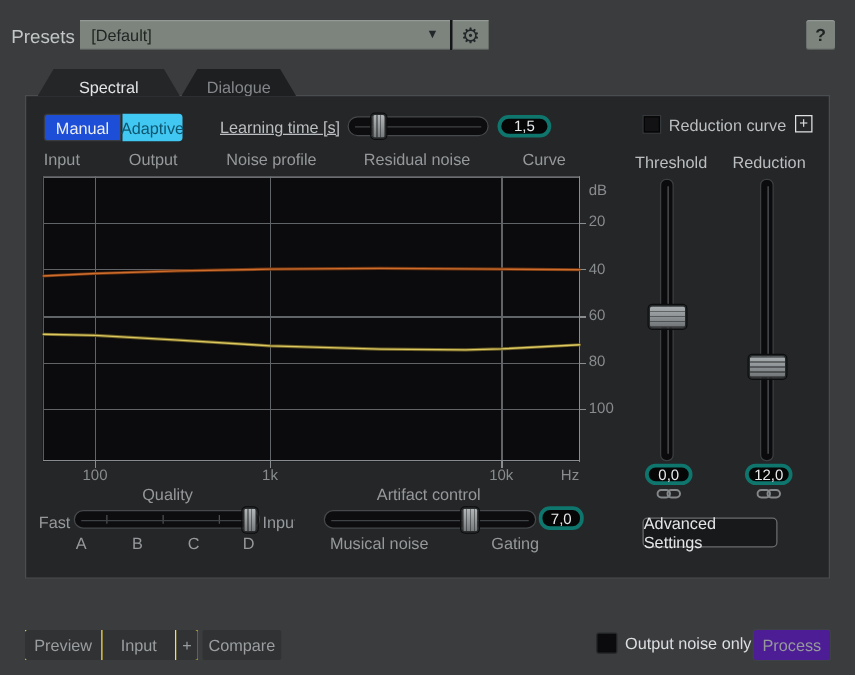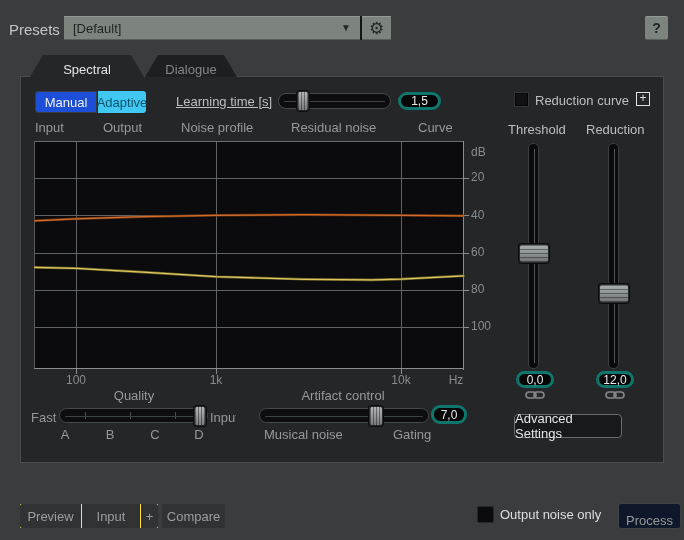--- a/index.html
+++ b/index.html
@@ -92,22 +92,22 @@
   }
 
   
   .bgroup { left:20px; top:504px; display:flex; gap:1px; background:#fde047; }
   .bbtn { height:24px; background:#303234; color:#9b9ea0; font-size:13px; display:flex; align-items:center; justify-content:center; }
   .bbtn.first { border-radius:2px 0 0 2px; }
   .bbtn.last { border-radius:0 2px 2px 0; }
   .compare-btn { left:162px; top:504px; width:63px; border-radius:2px; }
   .out-noise-cb { left:477px; top:506px; width:17px; height:17px; background:#0b0b0d; border:1px solid #26292b; border-radius:2px; }
   .out-noise-label { left:500px; top:507px; font-size:13px; color:#dcdfe1; }
-  .process-btn { left:602px; top:503px; width:63px; height:26px; background:#0f172a; border:1px solid #3f4244; border-radius:3px;
-    color:#96999b; font-size:13px; display:flex; align-items:flex-end; justify-content:center;margin-left:16px; }
+  .process-btn { left:602px; top:503px; width:63px; height:26px; background:#4c1d95; border:1px solid #3f4244; border-radius:3px;
+    color:#96999b; font-size:13px; display:flex; align-items:center; justify-content:center; }
 </style>
 </head>
 <body>
 
 <span class="abs presets-label">Presets</span>
 
 <div class="abs preset-combo-wrap">
   <div class="preset-dropdown">
     <span>[Default]</span>
     <span class="dd-arrow">▼</span>

